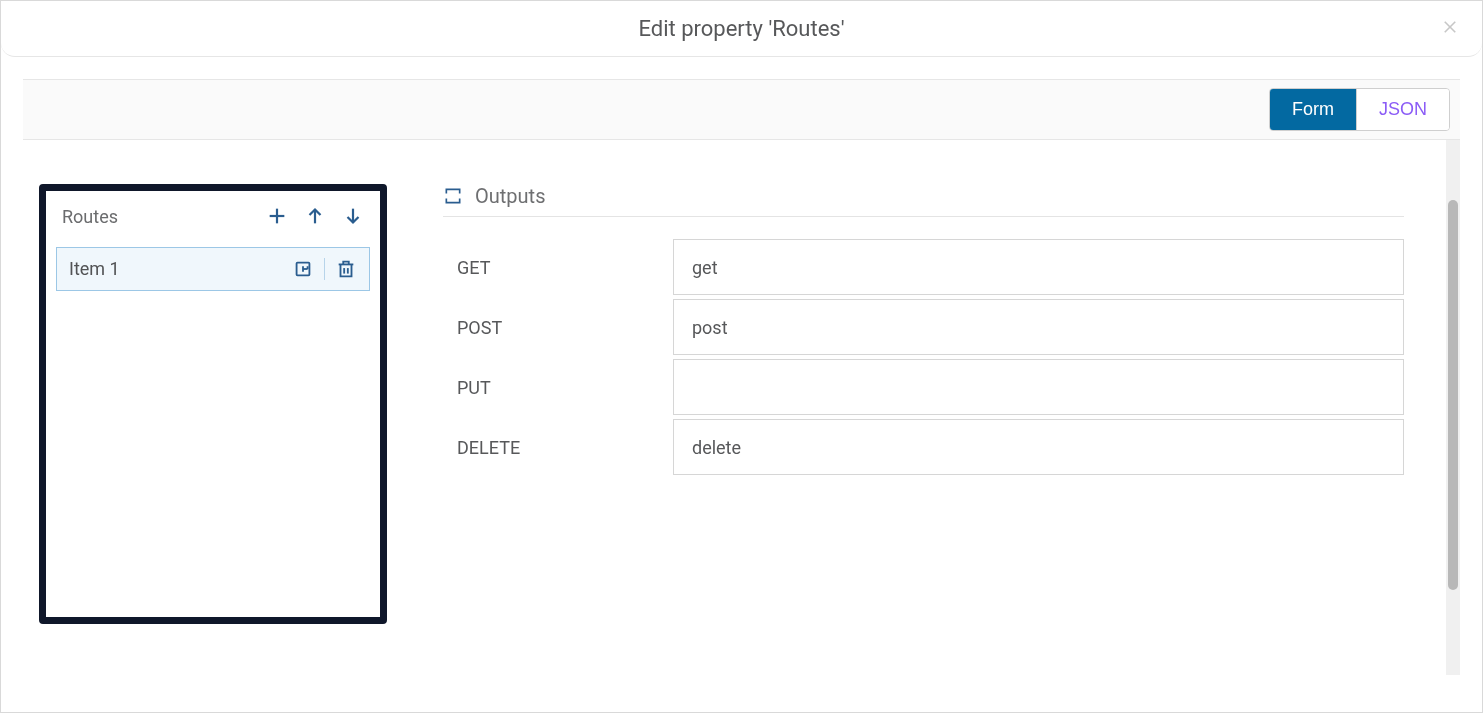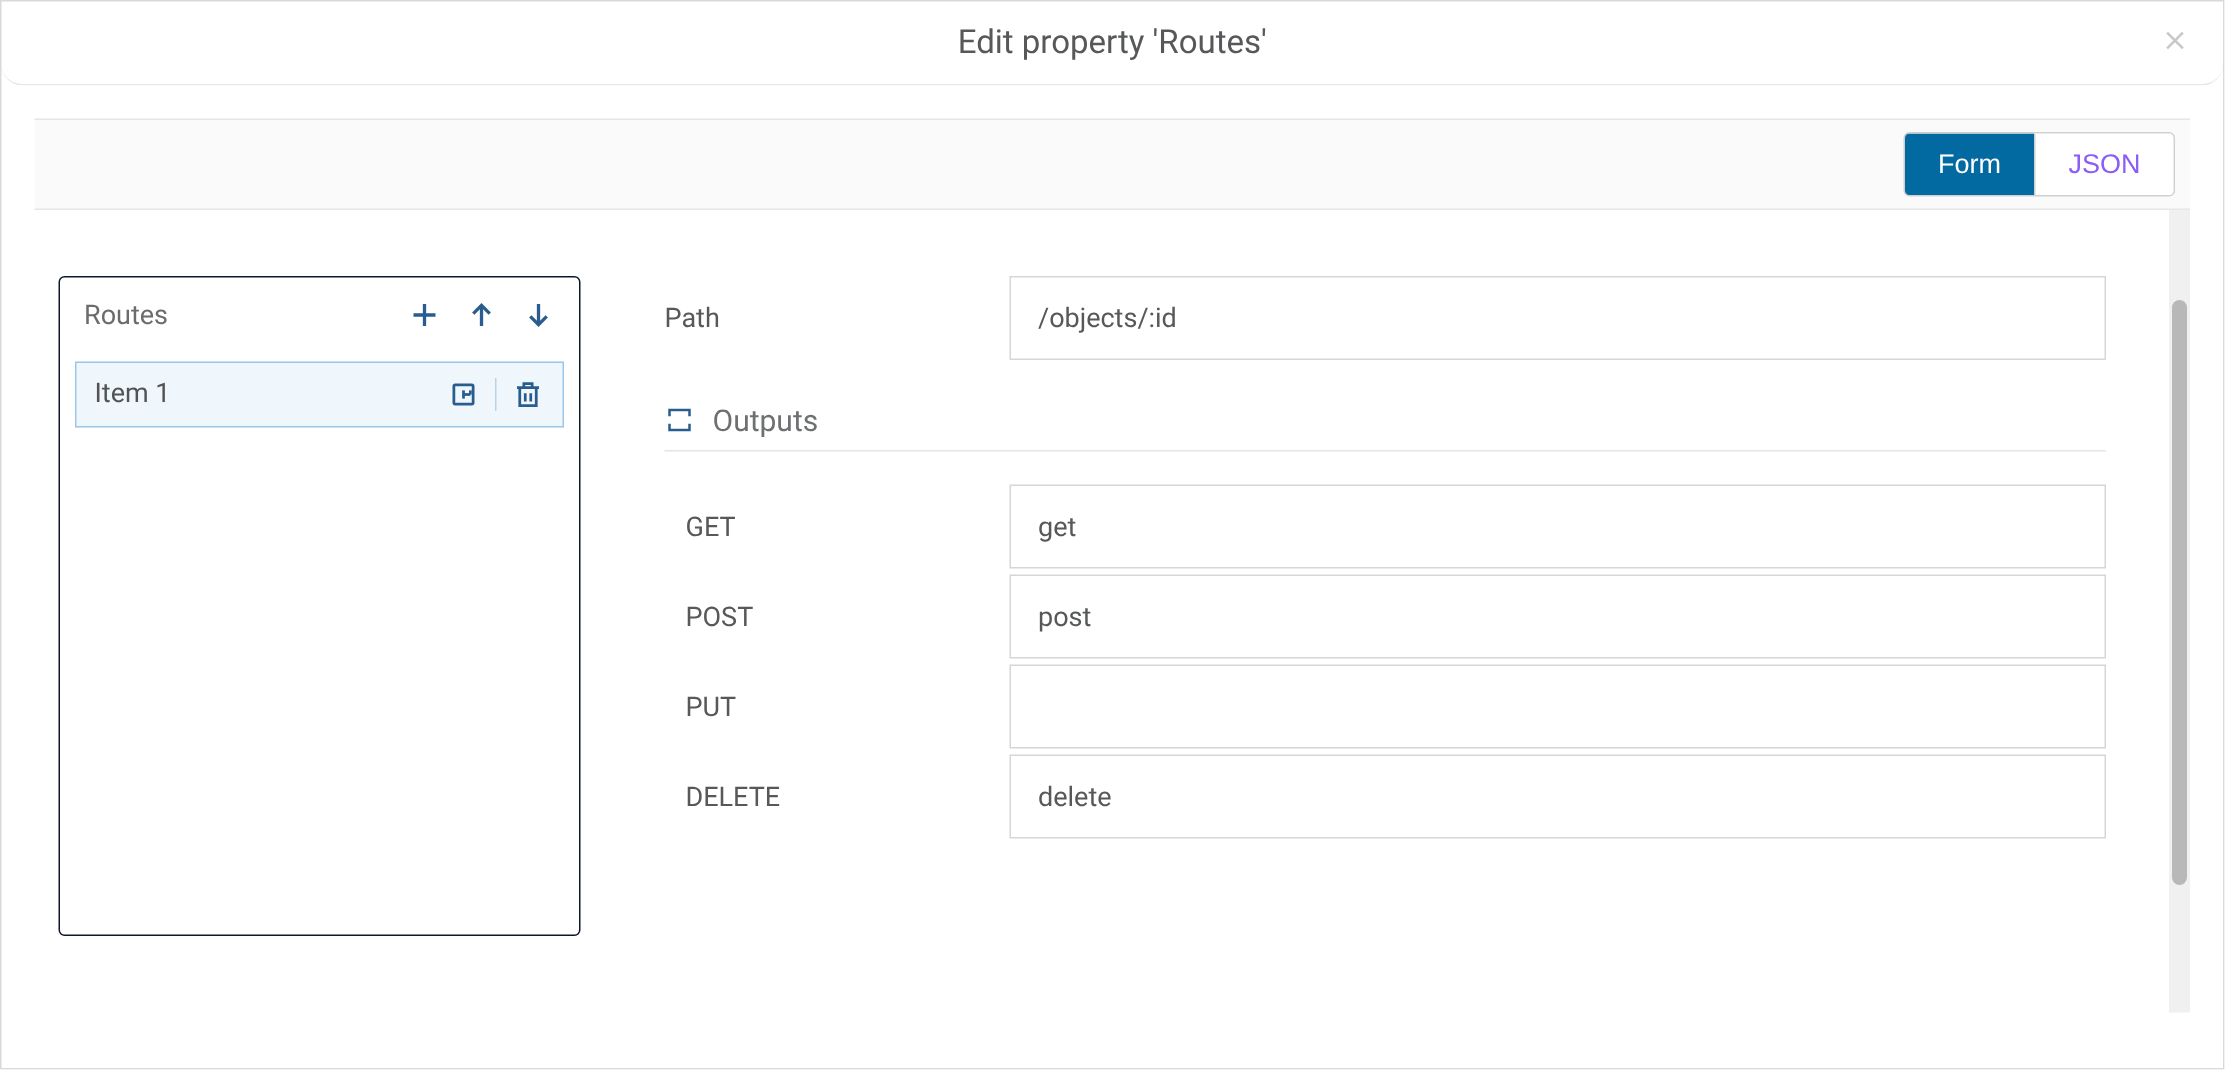--- a/index.html
+++ b/index.html
@@ -103,21 +103,21 @@
   .scrollbar-thumb {
     position: absolute;
     left: 2px; right: 2px;
     top: 60px;
     height: 390px;
     background: #b8b8b8;
     border-radius: 6px;
   }
   .side-panel {
     width: 348px;
-    border: 1px solid #0f172a;
+    border: 7px solid #0f172a;
     border-radius: 4px;
     background: #fff;
     height: 440px;
     display: flex;
     flex-direction: column;
   }
   .side-panel-header {
     display: flex;
     align-items: center;
     justify-content: space-between;
@@ -271,24 +271,20 @@
                     <line x1="14" y1="11" x2="14" y2="17"></line>
                     <path d="M9 7 L9 4 L15 4 L15 7"></path>
                   </svg>
               </div>
             </div>
           </div>
         </div>
       </div>
 
       <div class="form-area">
-        <div class="form-row">
-          <div class="form-label">Path</div>
-          <input class="form-input" type="text" value="/objects/:id" style="">
-        </div>
 
         <div class="outputs-header">
           <svg viewBox="0 0 24 24" stroke-width="2">
               <polyline points="4 9 4 4 20 4 20 9"></polyline>
               <polyline points="4 15 4 20 20 20 20 15"></polyline>
             </svg>
           <span>Outputs</span>
         </div>
 
         <div class="outputs-block">

